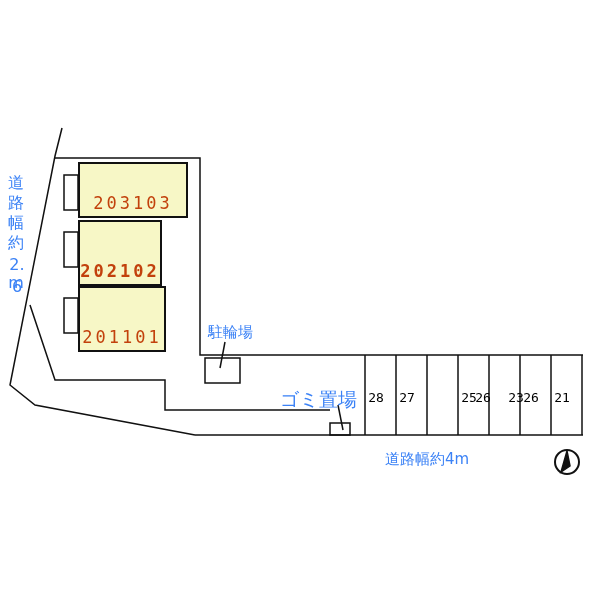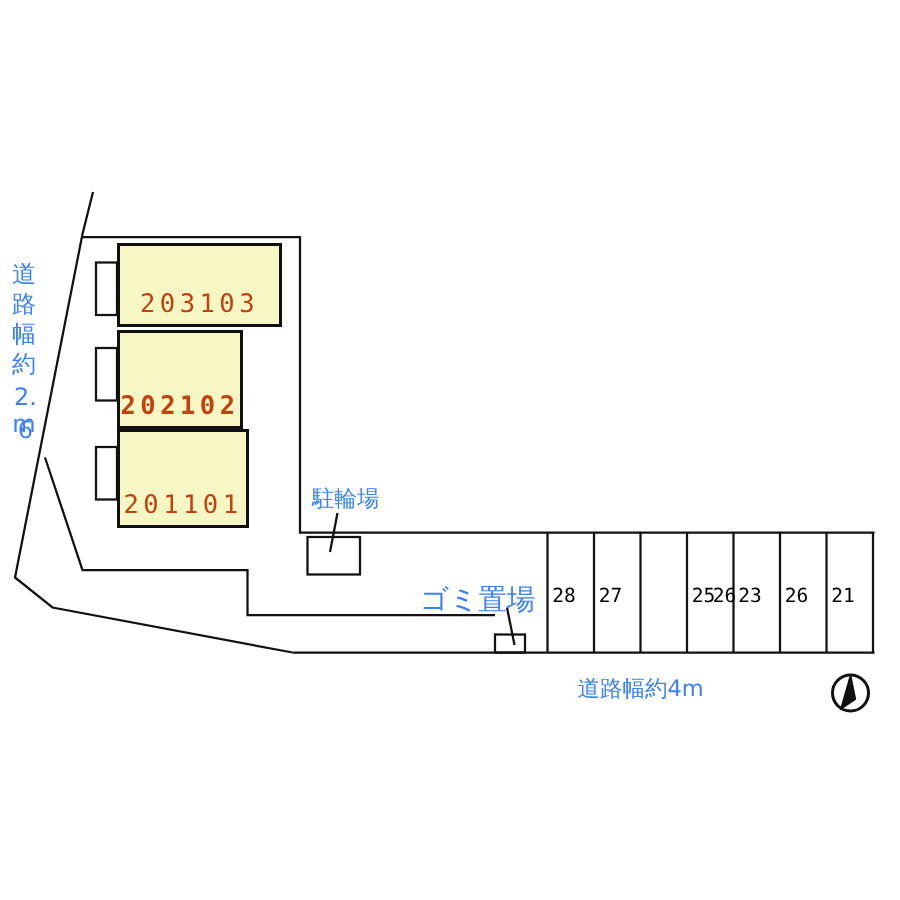--- a/index.html
+++ b/index.html
@@ -69,17 +69,17 @@
 </div>
 
 <div class="txt" style="left:208px;top:323px;font-size:15px;">駐輪場</div>
 <div class="txt" style="left:280px;top:387px;font-size:19px;">ゴミ置場</div>
 <div class="txt" style="left:385px;top:450px;font-size:15px;">道路幅約4m</div>
 
 <div class="pnum" style="left:366px;">28</div>
 <div class="pnum" style="left:397px;">27</div>
 <div class="pnum" style="left:428px;padding-left:45px;">26</div>
 <div class="pnum" style="left:459px;">25</div>
-<div class="pnum" style="left:490px;">23</div>
+<div class="pnum" style="left:490px;padding-left:16px;">23</div>
 <div class="pnum" style="left:521px;">26</div>
 <div class="pnum" style="left:552px;">21</div>
 
 <div style="position:absolute;left:555px;top:450px;width:24px;height:24px;"></div>
 
 </body></html>

